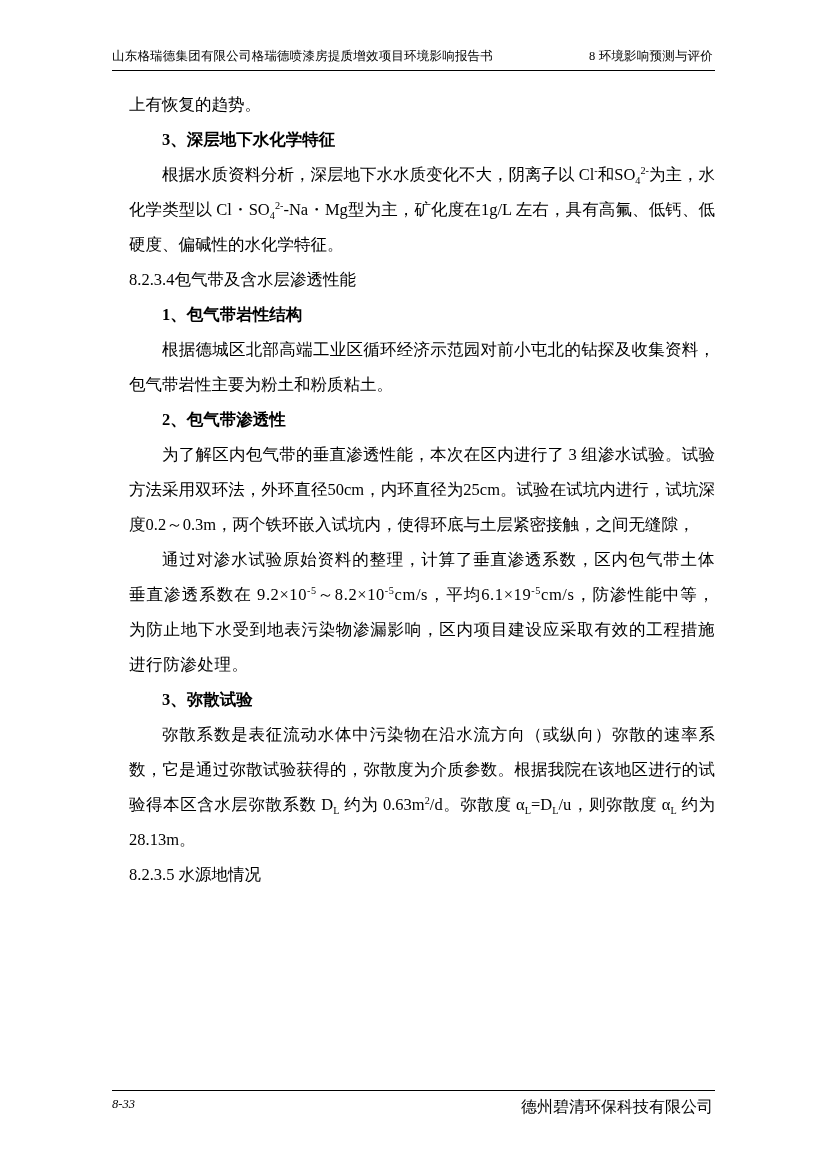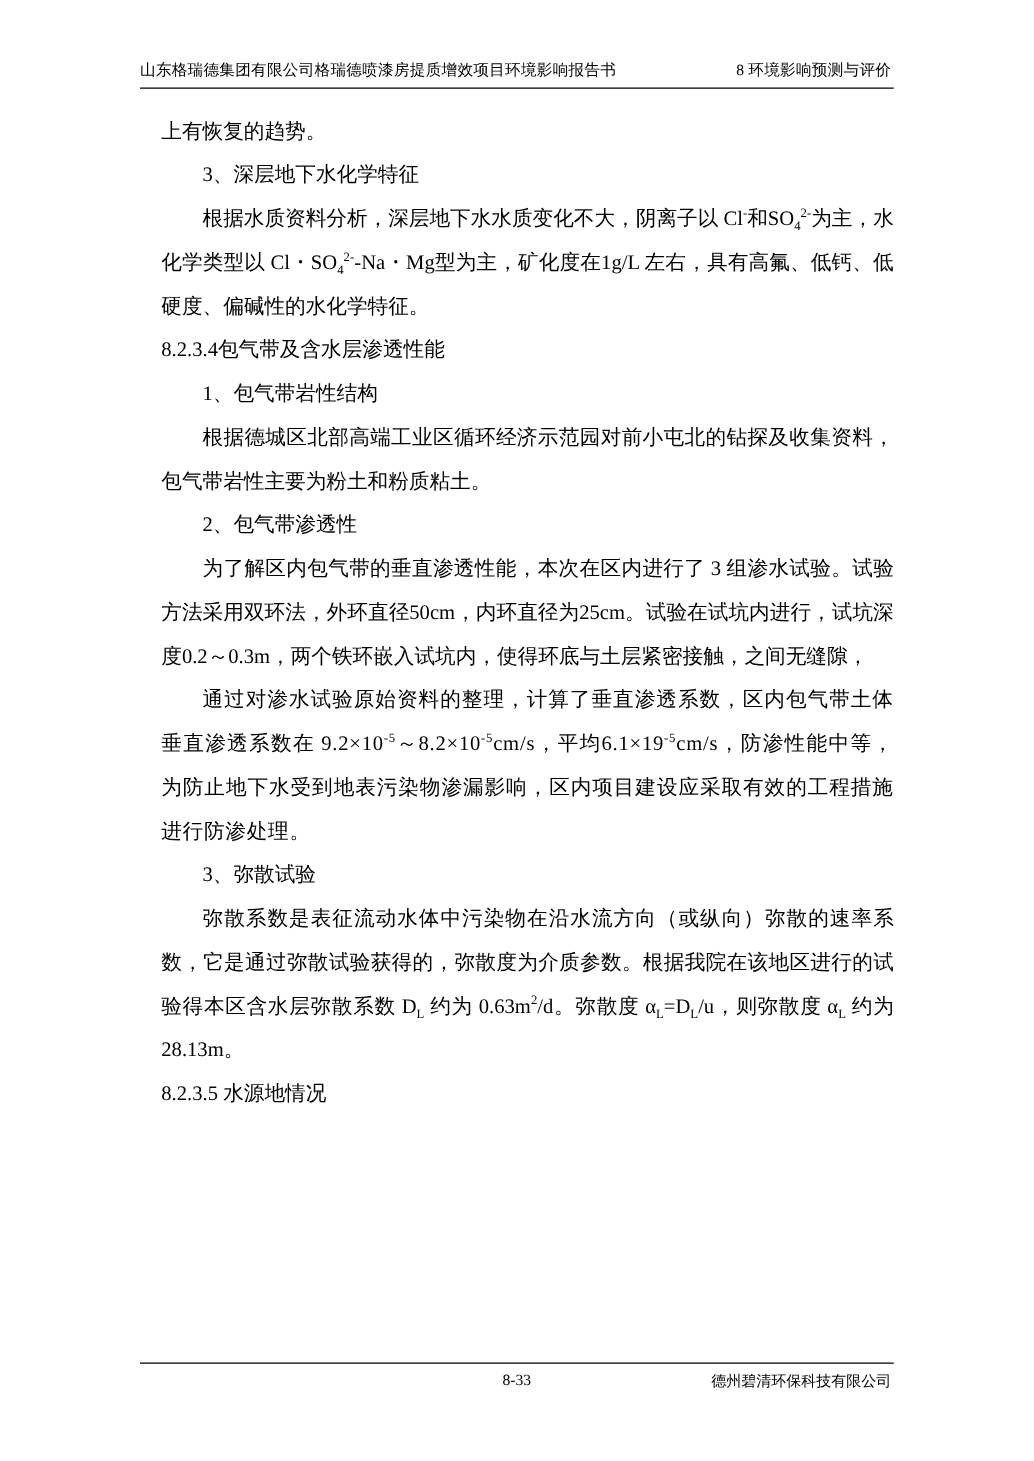--- a/index.html
+++ b/index.html
@@ -57,21 +57,21 @@
     text-justify: inter-ideograph;
   }
   p.indent {
     text-indent: 2em;
   }
   p.noindent {
     text-indent: 0;
   }
   p.heading {
     text-indent: 2em;
-    font-weight: normal;
+    font-weight: bold;
   }
   .spread {
     
     letter-spacing: 0.6px;
   }
   sub, sup {
     font-size: 62%;
     line-height: 0;
   }
   sup { vertical-align: super; }
@@ -86,28 +86,29 @@
     padding-top: 6px;
   }
   .footer-row {
     position: relative;
     height: 20px;
     font-size: 12.5px;
   }
   .page-number {
     position: absolute;
     left: 0; right: 0;
-    text-align: center;
+    text-align: left;
     font-family: "Liberation Serif", serif;
+    font-style: italic;
   }
   .footer-company {
     position: absolute;
     right: 2px;
     top: 0;
-    font-size: 12px;
+    font-size: 16px;
   }
 </style>
 </head>
 <body>
 
 <div class="page">
 
   <div class="content">
 
     <div class="doc-header">

